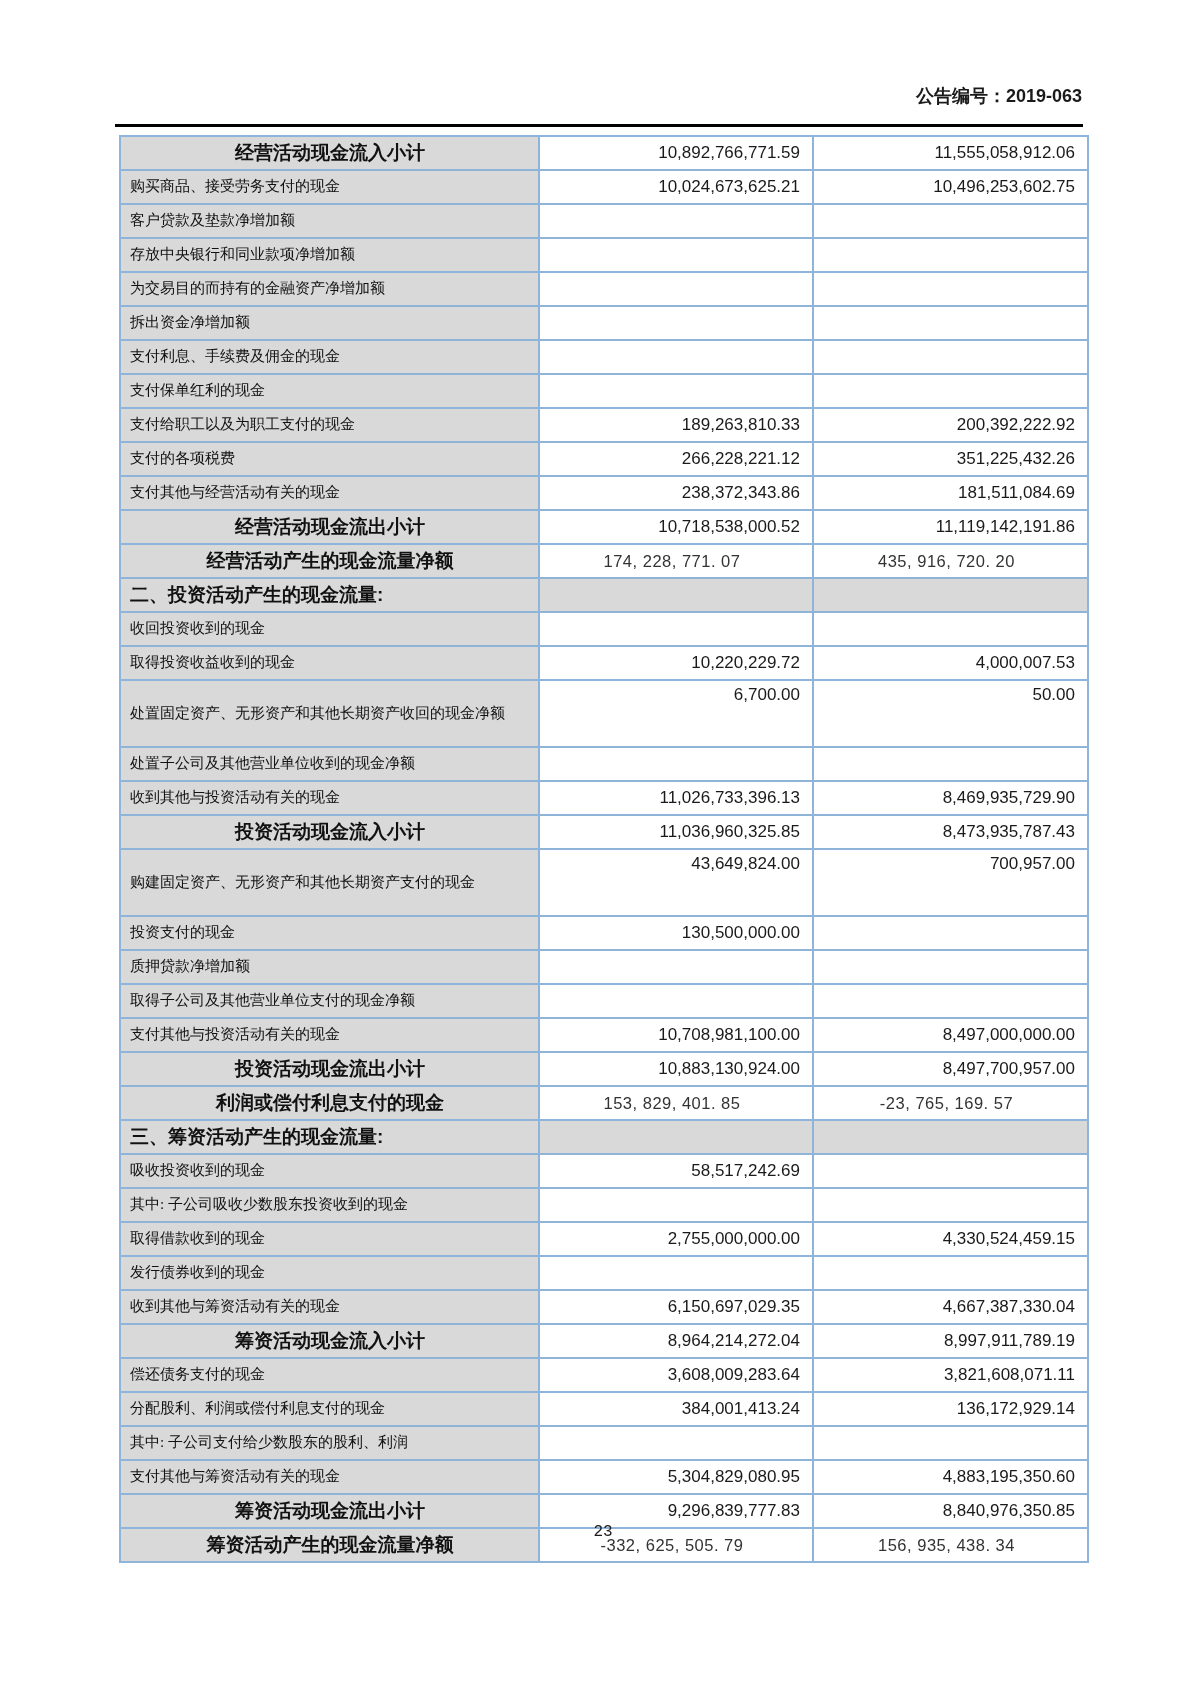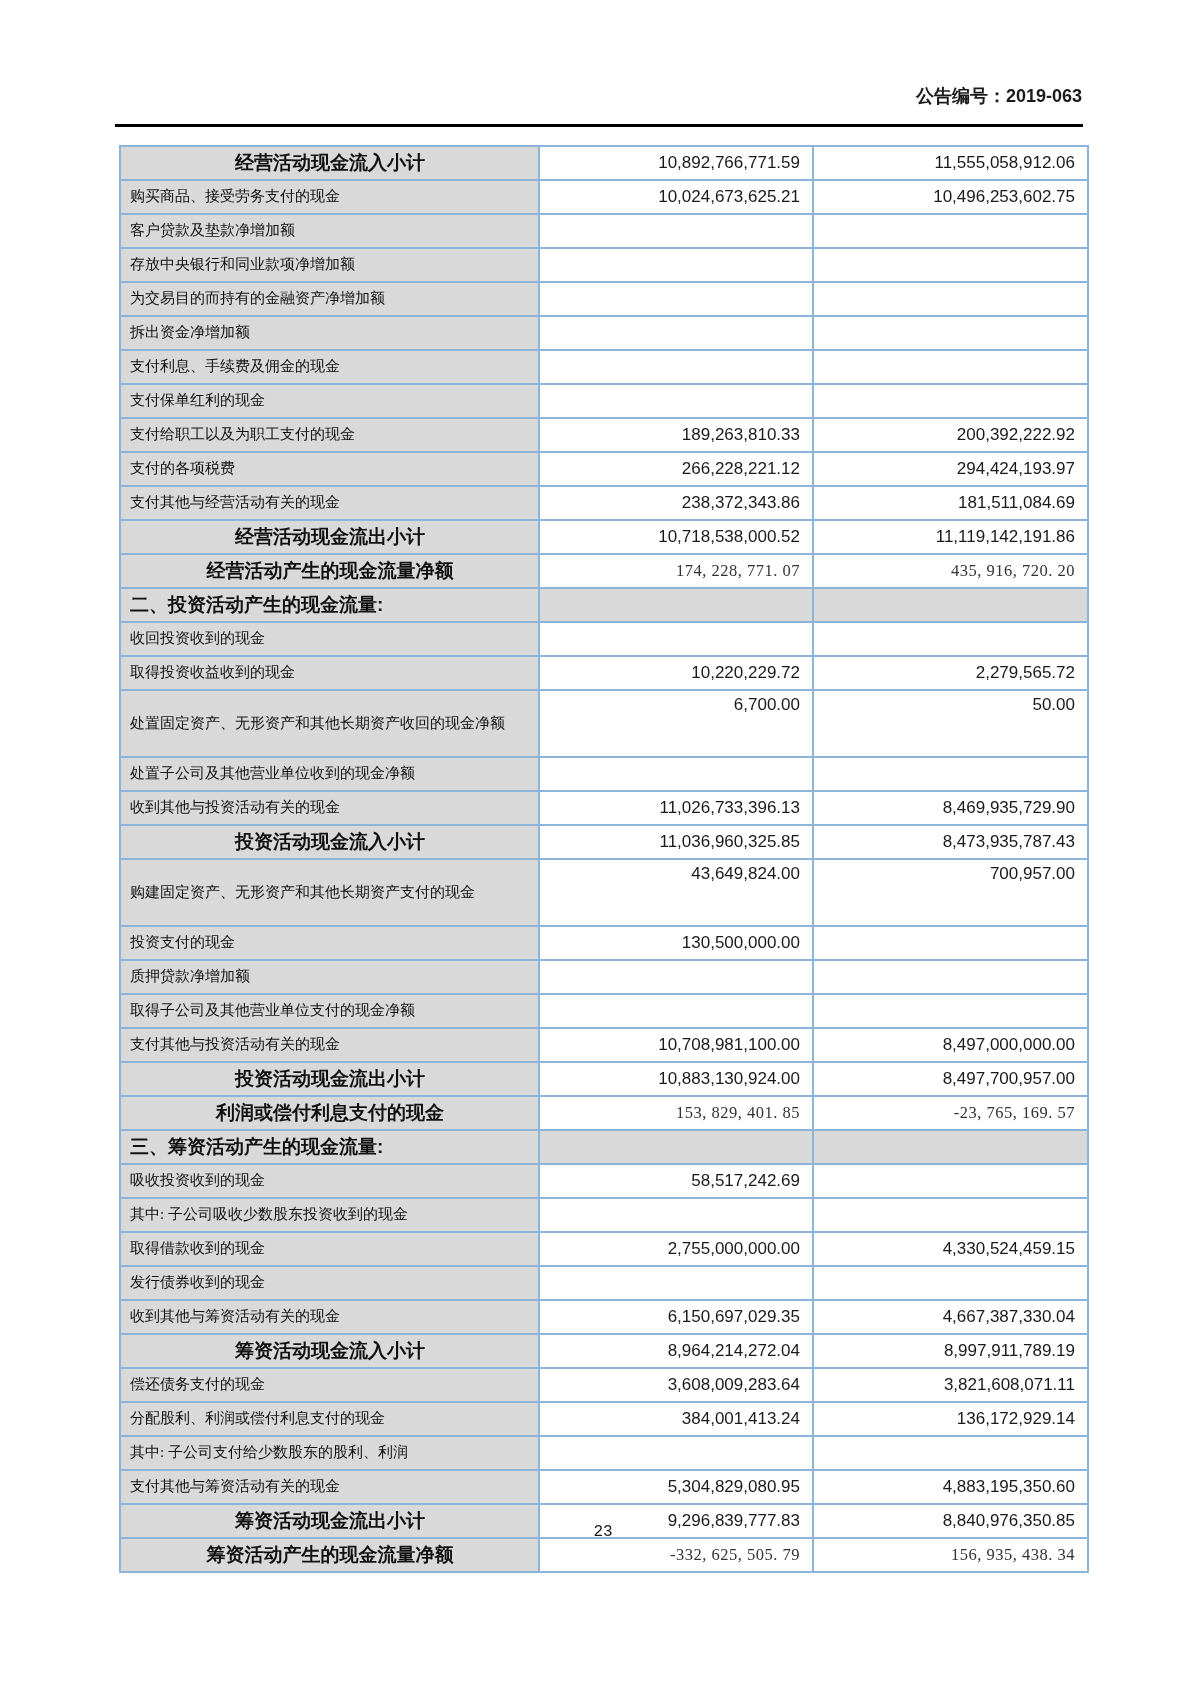--- a/index.html
+++ b/index.html
@@ -3,21 +3,21 @@
 <meta charset="utf-8">
 <style>
   html,body{margin:0;padding:0;background:#ffffff;}
   .page{position:relative;width:1200px;height:1697px;background:#ffffff;overflow:hidden;
         font-family:"Liberation Serif","DejaVu Serif",serif;color:#111;border-radius:28px;}
 
   .header-note{position:absolute;top:84px;left:0;width:1082px;text-align:right;
         font-family:"Liberation Sans","DejaVu Sans",sans-serif;font-size:18px;font-weight:600;color:#1a1a1a;}
   .header-rule{position:absolute;left:115px;top:124px;width:968px;height:3px;background:#000;}
 
-  table.doc-table{position:absolute;left:119px;top:145px;width:968px;
+  table.doc-table{position:absolute;left:119px;top:135px;width:968px;
         border-collapse:collapse;table-layout:fixed;}
   .doc-table col.c-label{width:419px;}
   .doc-table col.c-v1{width:274px;}
   .doc-table col.c-v2{width:275px;}
 
   .doc-table td{border:2px solid #8fb4d9;height:30px;padding:0;vertical-align:middle;
         overflow:hidden;}
   .doc-table tr.tall td{height:60px;}
 
   td.label{background:#d9d9d9;font-size:15px;padding:1px 8px 1px 9px;line-height:1.55;
@@ -28,22 +28,22 @@
   tr.subtotal td.label{font-family:"Liberation Sans","DejaVu Sans",sans-serif;
         font-weight:bold;text-align:center;font-size:19px;}
   tr.subtotal td.val{font-weight:normal;margin-top:28px;}
 
   tr.section td.label{font-family:"Liberation Sans","DejaVu Sans",sans-serif;
         font-weight:bold;text-align:left;font-size:19px;}
   tr.section td.val{background:#d9d9d9;}
 
   tr.net td.label{font-weight:bold;text-align:center;font-size:19px;
         font-family:"Liberation Serif","DejaVu Serif",serif;}
-  tr.net td.val{font-family:Liberation Serif, serif;font-size:16.5px;
-        letter-spacing:0.5px;color:#333;}
+  tr.net td.val{font-family:Liberation Sans, sans-serif;font-size:16.5px;
+        letter-spacing:0.5px;color:#333;text-align:center;}
 
   tr.tall td.val{vertical-align:top;padding-top:4px;}
 
   .page-number{position:absolute;left:119px;top:1523px;width:968px;text-align:center;
         font-family:Liberation Mono, monospace;font-size:16px;color:#1a1a1a;}
 </style>
 </head>
 <body>
 
 <div class="page">
@@ -100,21 +100,21 @@
           <td class="val"></td>
         </tr>
         <tr class="item">
           <td class="label">支付给职工以及为职工支付的现金</td>
           <td class="val">189,263,810.33</td>
           <td class="val">200,392,222.92</td>
         </tr>
         <tr class="item">
           <td class="label">支付的各项税费</td>
           <td class="val">266,228,221.12</td>
-          <td class="val">294,424,193.97</td>
+          <td class="val">351,225,432.26</td>
         </tr>
         <tr class="item">
           <td class="label">支付其他与经营活动有关的现金</td>
           <td class="val">238,372,343.86</td>
           <td class="val">181,511,084.69</td>
         </tr>
         <tr class="subtotal">
           <td class="label">经营活动现金流出小计</td>
           <td class="val">10,718,538,000.52</td>
           <td class="val">11,119,142,191.86</td>
@@ -130,21 +130,21 @@
           <td class="val"></td>
         </tr>
         <tr class="item">
           <td class="label">收回投资收到的现金</td>
           <td class="val"></td>
           <td class="val"></td>
         </tr>
         <tr class="item">
           <td class="label">取得投资收益收到的现金</td>
           <td class="val">10,220,229.72</td>
-          <td class="val">2,279,565.72</td>
+          <td class="val">4,000,007.53</td>
         </tr>
         <tr class="item tall">
           <td class="label">处置固定资产、无形资产和其他长期资产收回的现金净额</td>
           <td class="val">6,700.00</td>
           <td class="val">50.00</td>
         </tr>
         <tr class="item">
           <td class="label">处置子公司及其他营业单位收到的现金净额</td>
           <td class="val"></td>
           <td class="val"></td>

